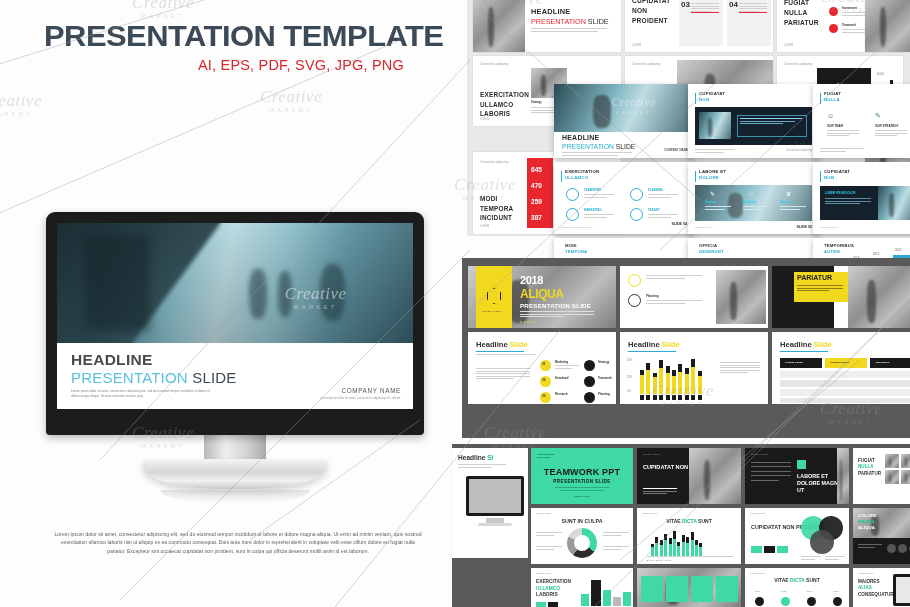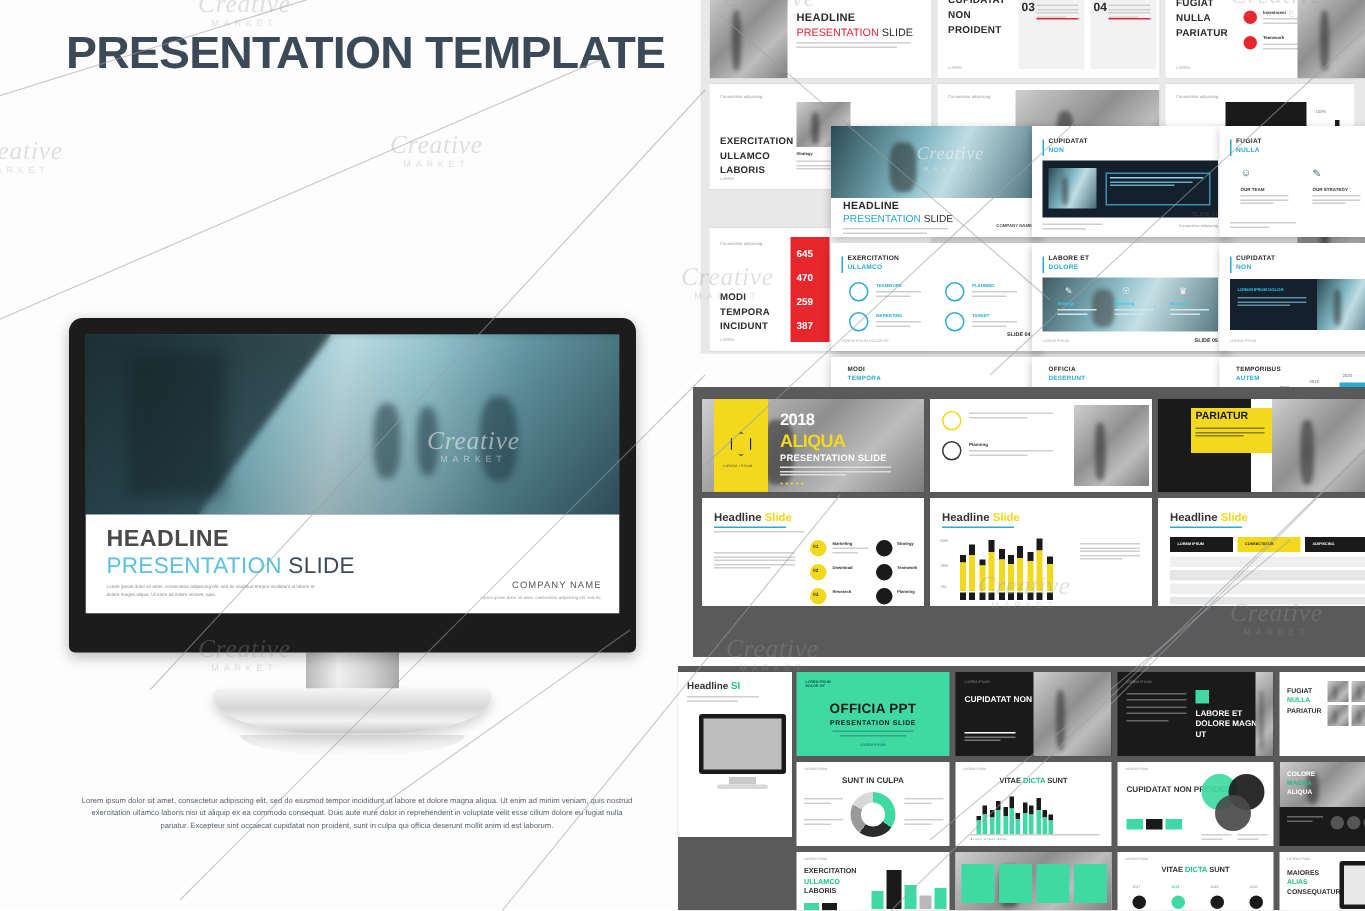--- a/index.html
+++ b/index.html
@@ -89,20 +89,21 @@
   .hexlogo { width:14px; height:16px; border:1.2px solid #1a1a1a;
     clip-path:polygon(50% 0,100% 28%,100% 72%,50% 100%,0 72%,0 28%); }
 </style>
 </head>
 <body>
 
 <div id="stage">
 
   <div class="headline">
     <div class="h-pres">PRESENTATION TEMPLATE</div>
+    <div class="h-fmt">AI, EPS, PDF, SVG, JPG, PNG</div>
   </div>
 
   <div class="monitor">
     <div class="m-bezel">
       <div class="m-screen">
         <div class="slide-photo">
           <div class="ph-blur"></div>
           <div class="ph-fig" style="left:54%;top:38%;width:5%;height:42%"></div>
           <div class="ph-fig" style="left:62%;top:40%;width:4%;height:38%"></div>
           <div class="ph-fig" style="left:74%;top:34%;width:7%;height:48%"></div>
@@ -623,21 +624,21 @@
           <i style="width:70%"></i>
         </div>
       <div class="blk" style="position:absolute;left:14px;top:28px;width:58px;height:40px;border-radius:2px"></div>
       <div style="position:absolute;left:17px;top:31px;width:52px;height:34px;background:#bdbdbd"></div>
       <div style="position:absolute;left:34px;top:70px;width:18px;height:5px;background:#c9c9c9"></div>
       <div style="position:absolute;left:26px;top:75px;width:34px;height:3px;background:#d8d8d8;border-radius:2px"></div>
     </div>
 
     <div class="sl grn" style="left:70px;top:448px;width:102px;height:56px;">
       <div style="position:absolute;left:6px;top:5px;font-size:2.4px;color:#0c5e45;font-weight:bold">LOREM IPSUM<br>DOLOR SIT</div>
-      <div style="position:absolute;left:0;right:0;top:19px;text-align:center;font-size:9px;color:#16181a;font-weight:bold;letter-spacing:.2px">OFFICIA PPT</div>
+      <div style="position:absolute;left:0;right:0;top:19px;text-align:center;font-size:9px;color:#16181a;font-weight:bold;letter-spacing:.2px">TEAMWORK PPT</div>
       <div style="position:absolute;left:0;right:0;top:31px;text-align:center;font-size:4.6px;color:#16181a;font-weight:bold;letter-spacing:.4px">PRESENTATION SLIDE</div>
       <div class="lns" style="left:24px;top:39px;width:54px;">
           <i style="background:#2aa880"></i>
           <i style="background:#2aa880;width:80%;margin-left:10%"></i>
         </div>
       <div style="position:absolute;left:0;right:0;top:47px;text-align:center;font-size:2.4px;color:#0c5e45">LOREM IPSUM</div>
     </div>
 
     <div class="sl blk" style="left:176px;top:448px;width:104px;height:56px;">
       <div style="position:absolute;left:6px;top:5px;font-size:2.4px;color:#888">LOREM IPSUM</div>

